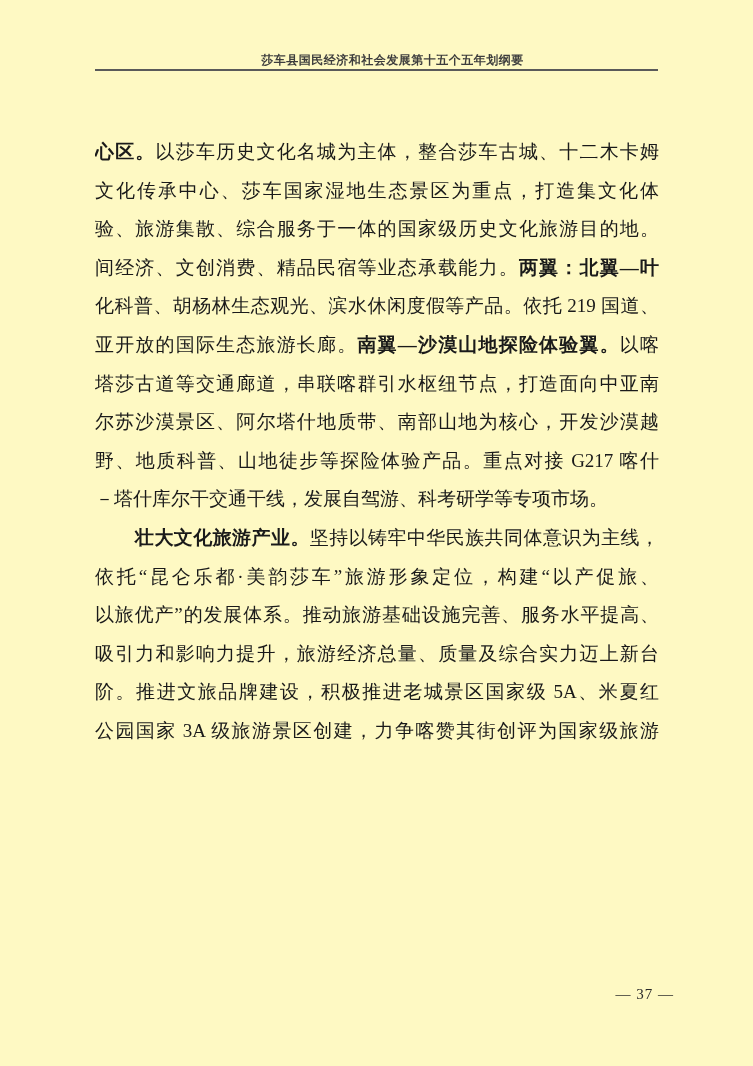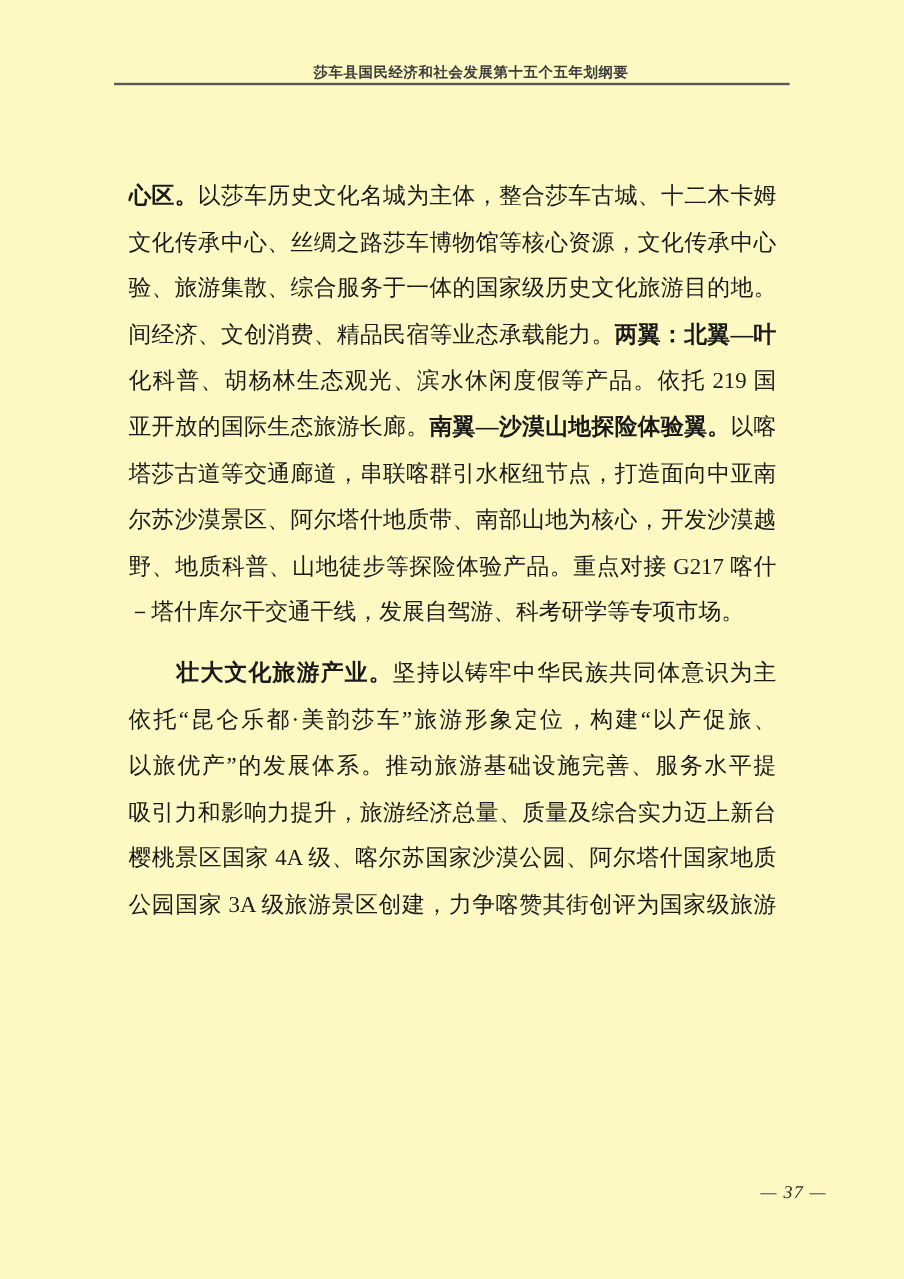--- a/index.html
+++ b/index.html
@@ -41,72 +41,71 @@
   
   .doc-body {
     position: absolute;
     top: 133px;
     left: 95px;
     width: 564px;
     font-size: 19px;
     line-height: 38.6px;
     color: #1a1a1a;
   }
-  .para { margin: 12px; }
+  .para { margin: 0; }
   .para.indent .line:first-child { text-indent: 40px; }
   .line {
     height: 38.6px;
     overflow: hidden;
     text-align: justify;
     text-align-last: justify;
   }
   .line.no-just {
     text-align-last: left;
   }
   .run.bold { font-weight: bold; }
   
   .page-footer {
     position: absolute;
     top: 986px;
-    right: 96px;
+    right: 111px;
     font-size: 15px;
     color: #2a2a2a;
     letter-spacing: 1px;
-    font-style: italic;
   }
 </style>
 </head>
 <body>
 
 <div class="page">
 
   <div class="header">
     <div class="header-title">莎车县国民经济和社会发展第十五个五年划纲要</div>
     <div class="header-rule"></div>
   </div>
 
   <div class="doc-body" id="doc-body">
       <div class="para">
         <div class="line"><span class="run bold">心区。</span><span class="run">以莎车历史文化名城为主体，整合莎车古城、十二木卡姆</span></div>
-        <div class="line"><span class="run">文化传承中心、丝绸之路莎车博物馆等核心资源，文化传承中心</span></div>
+        <div class="line"><span class="run">文化传承中心、莎车国家湿地生态景区为重点，打造集文化体</span></div>
         <div class="line"><span class="run">验、旅游集散、综合服务于一体的国家级历史文化旅游目的地。</span></div>
         <div class="line"><span class="run">间经济、文创消费、精品民宿等业态承载能力。</span><span class="run bold">两翼：北翼—叶</span></div>
         <div class="line"><span class="run">化科普、胡杨林生态观光、滨水休闲度假等产品。依托 219 国道、</span></div>
         <div class="line"><span class="run">亚开放的国际生态旅游长廊。</span><span class="run bold">南翼—沙漠山地探险体验翼。</span><span class="run">以喀</span></div>
         <div class="line"><span class="run">塔莎古道等交通廊道，串联喀群引水枢纽节点，打造面向中亚南</span></div>
         <div class="line"><span class="run">尔苏沙漠景区、阿尔塔什地质带、南部山地为核心，开发沙漠越</span></div>
         <div class="line"><span class="run">野、地质科普、山地徒步等探险体验产品。重点对接 G217 喀什</span></div>
         <div class="line no-just"><span class="run">－塔什库尔干交通干线，发展自驾游、科考研学等专项市场。</span></div>
       </div>
       <div class="para indent">
         <div class="line"><span class="run bold">壮大文化旅游产业。</span><span class="run">坚持以铸牢中华民族共同体意识为主线，</span></div>
         <div class="line"><span class="run">依托“昆仑乐都·美韵莎车”旅游形象定位，构建“以产促旅、</span></div>
         <div class="line"><span class="run">以旅优产”的发展体系。推动旅游基础设施完善、服务水平提高、</span></div>
         <div class="line"><span class="run">吸引力和影响力提升，旅游经济总量、质量及综合实力迈上新台</span></div>
-        <div class="line"><span class="run">樱桃景区国家 4A 级、喀尔苏国家沙漠公园、阿尔塔什国家地质</span></div>
+        <div class="line"><span class="run">阶。推进文旅品牌建设，积极推进老城景区国家级 5A、米夏红</span></div>
         <div class="line"><span class="run">公园国家 3A 级旅游景区创建，力争喀赞其街创评为国家级旅游</span></div>
       </div>
     </div>
 
   <div class="page-footer">
     <span>— 37 —</span>
   </div>
 
 </div>
 

